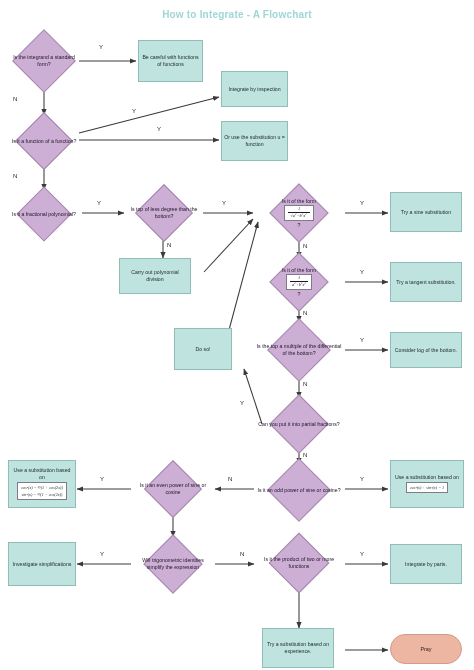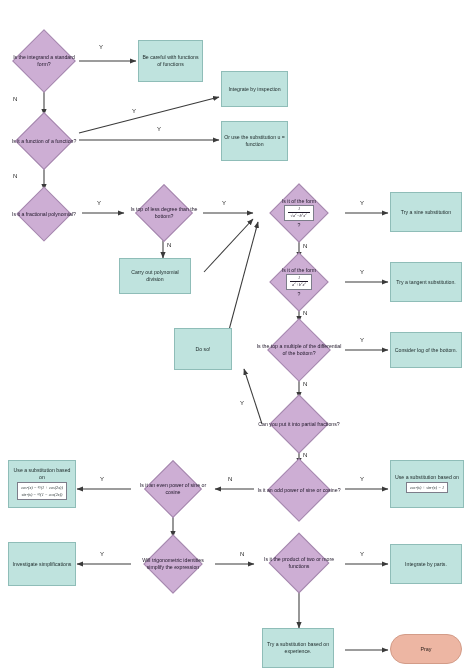--- a/index.html
+++ b/index.html
@@ -69,20 +69,21 @@
   }
   .mline{font-size:4.2px;line-height:7px;white-space:nowrap;}
   sup{font-size:.68em;vertical-align:super;}
   .sqrt{border-top:.7px solid #20182a;padding:0 1px 0 0;}
 </style>
 </head>
 <body>
 
 <div id="canvas">
 
+  <div class="title" style="color: rgb(159, 214, 214);">How to Integrate - A Flowchart</div>
 
   <svg id="wires" viewBox="0 0 474 670" xmlns="http://www.w3.org/2000/svg">
     <defs>
       <marker id="ah" markerWidth="7" markerHeight="7" refX="6" refY="2.6" orient="auto" markerUnits="userSpaceOnUse">
         <path d="M0,0 L6.4,2.6 L0,5.2 z" fill="#3a3a3a"></path>
       </marker>
     </defs>
     <g stroke="#3a3a3a" stroke-width="1.05" fill="none" marker-end="url(#ah)">
 
       <path d="M79,61 L136,61"></path>

